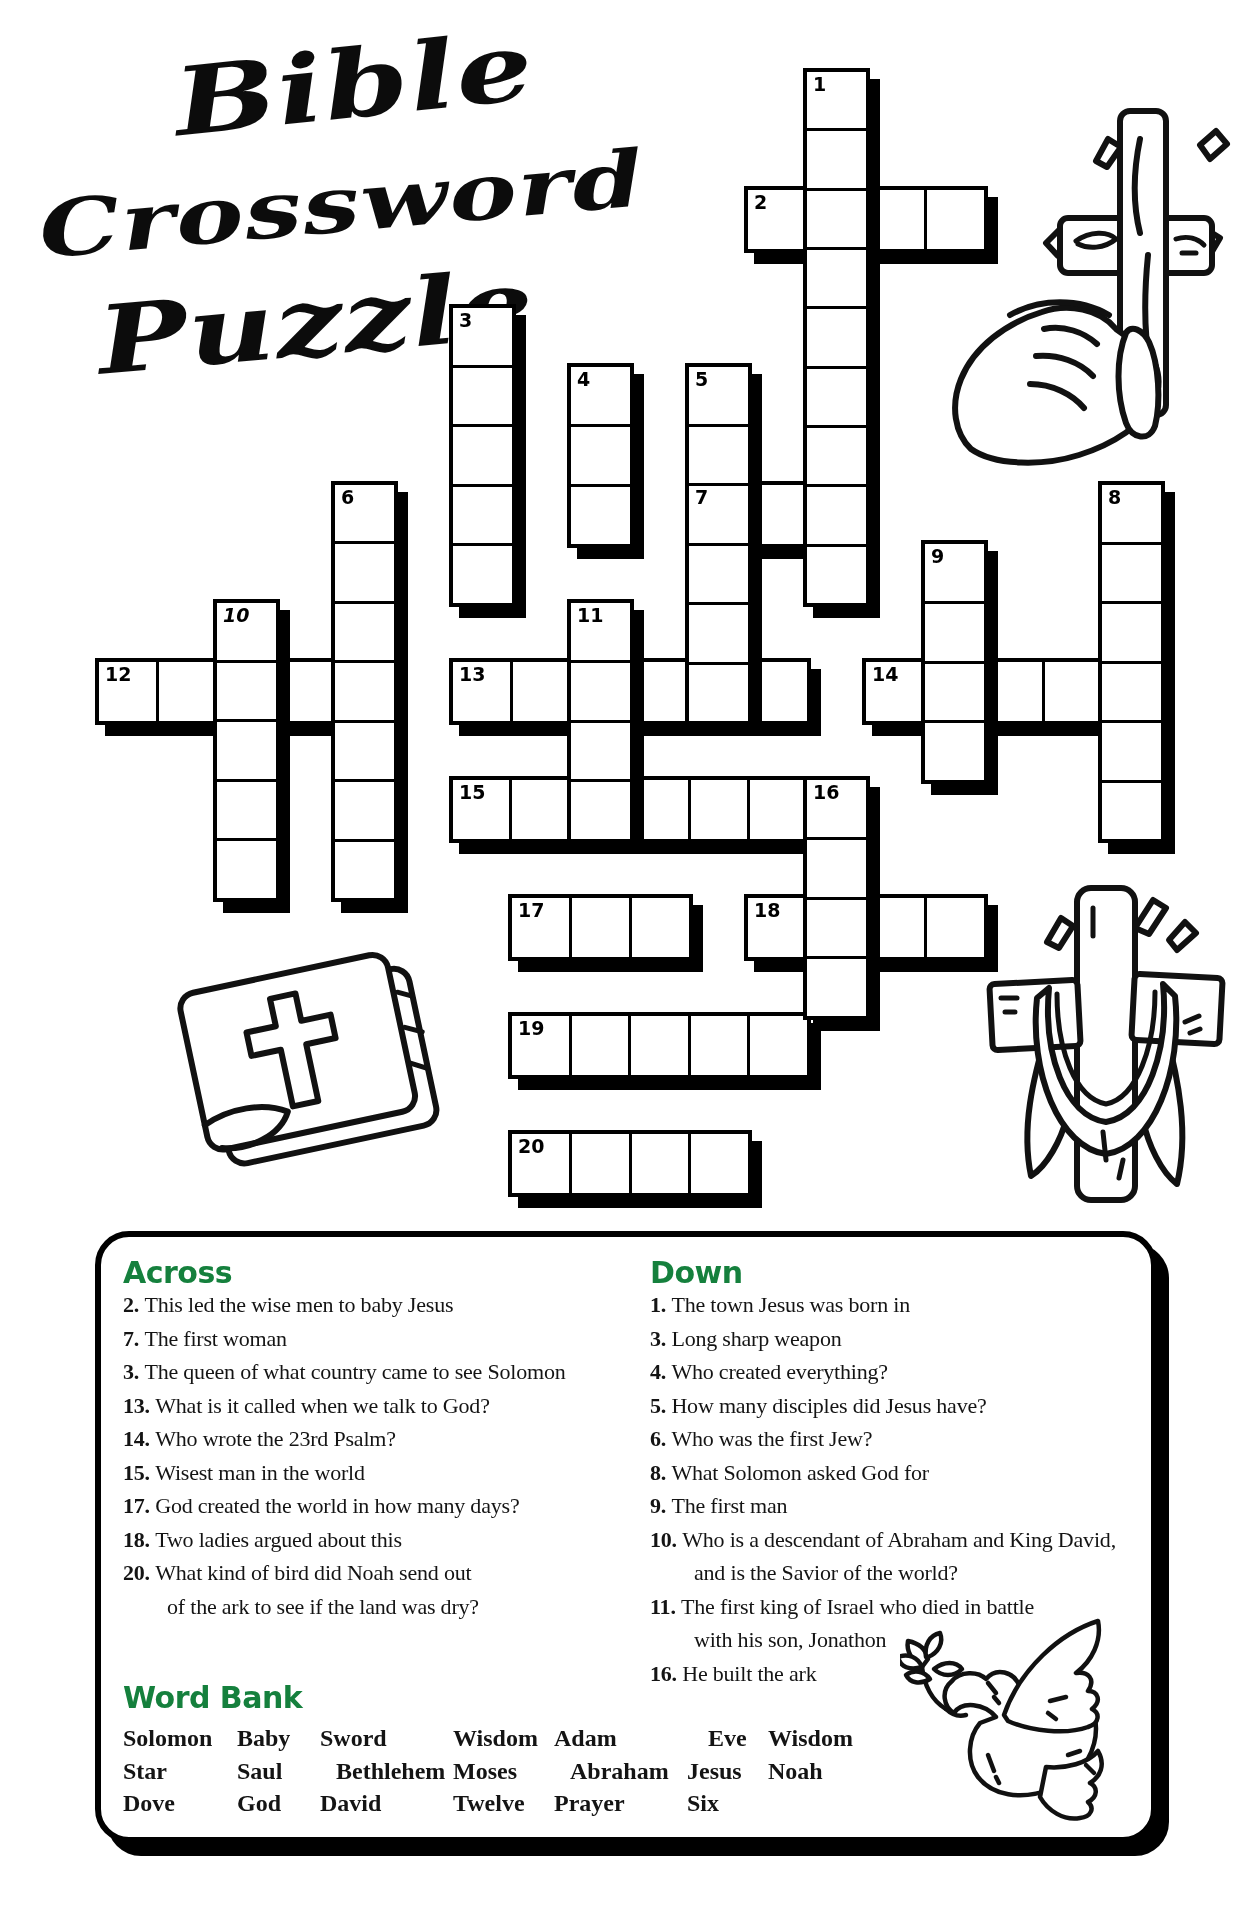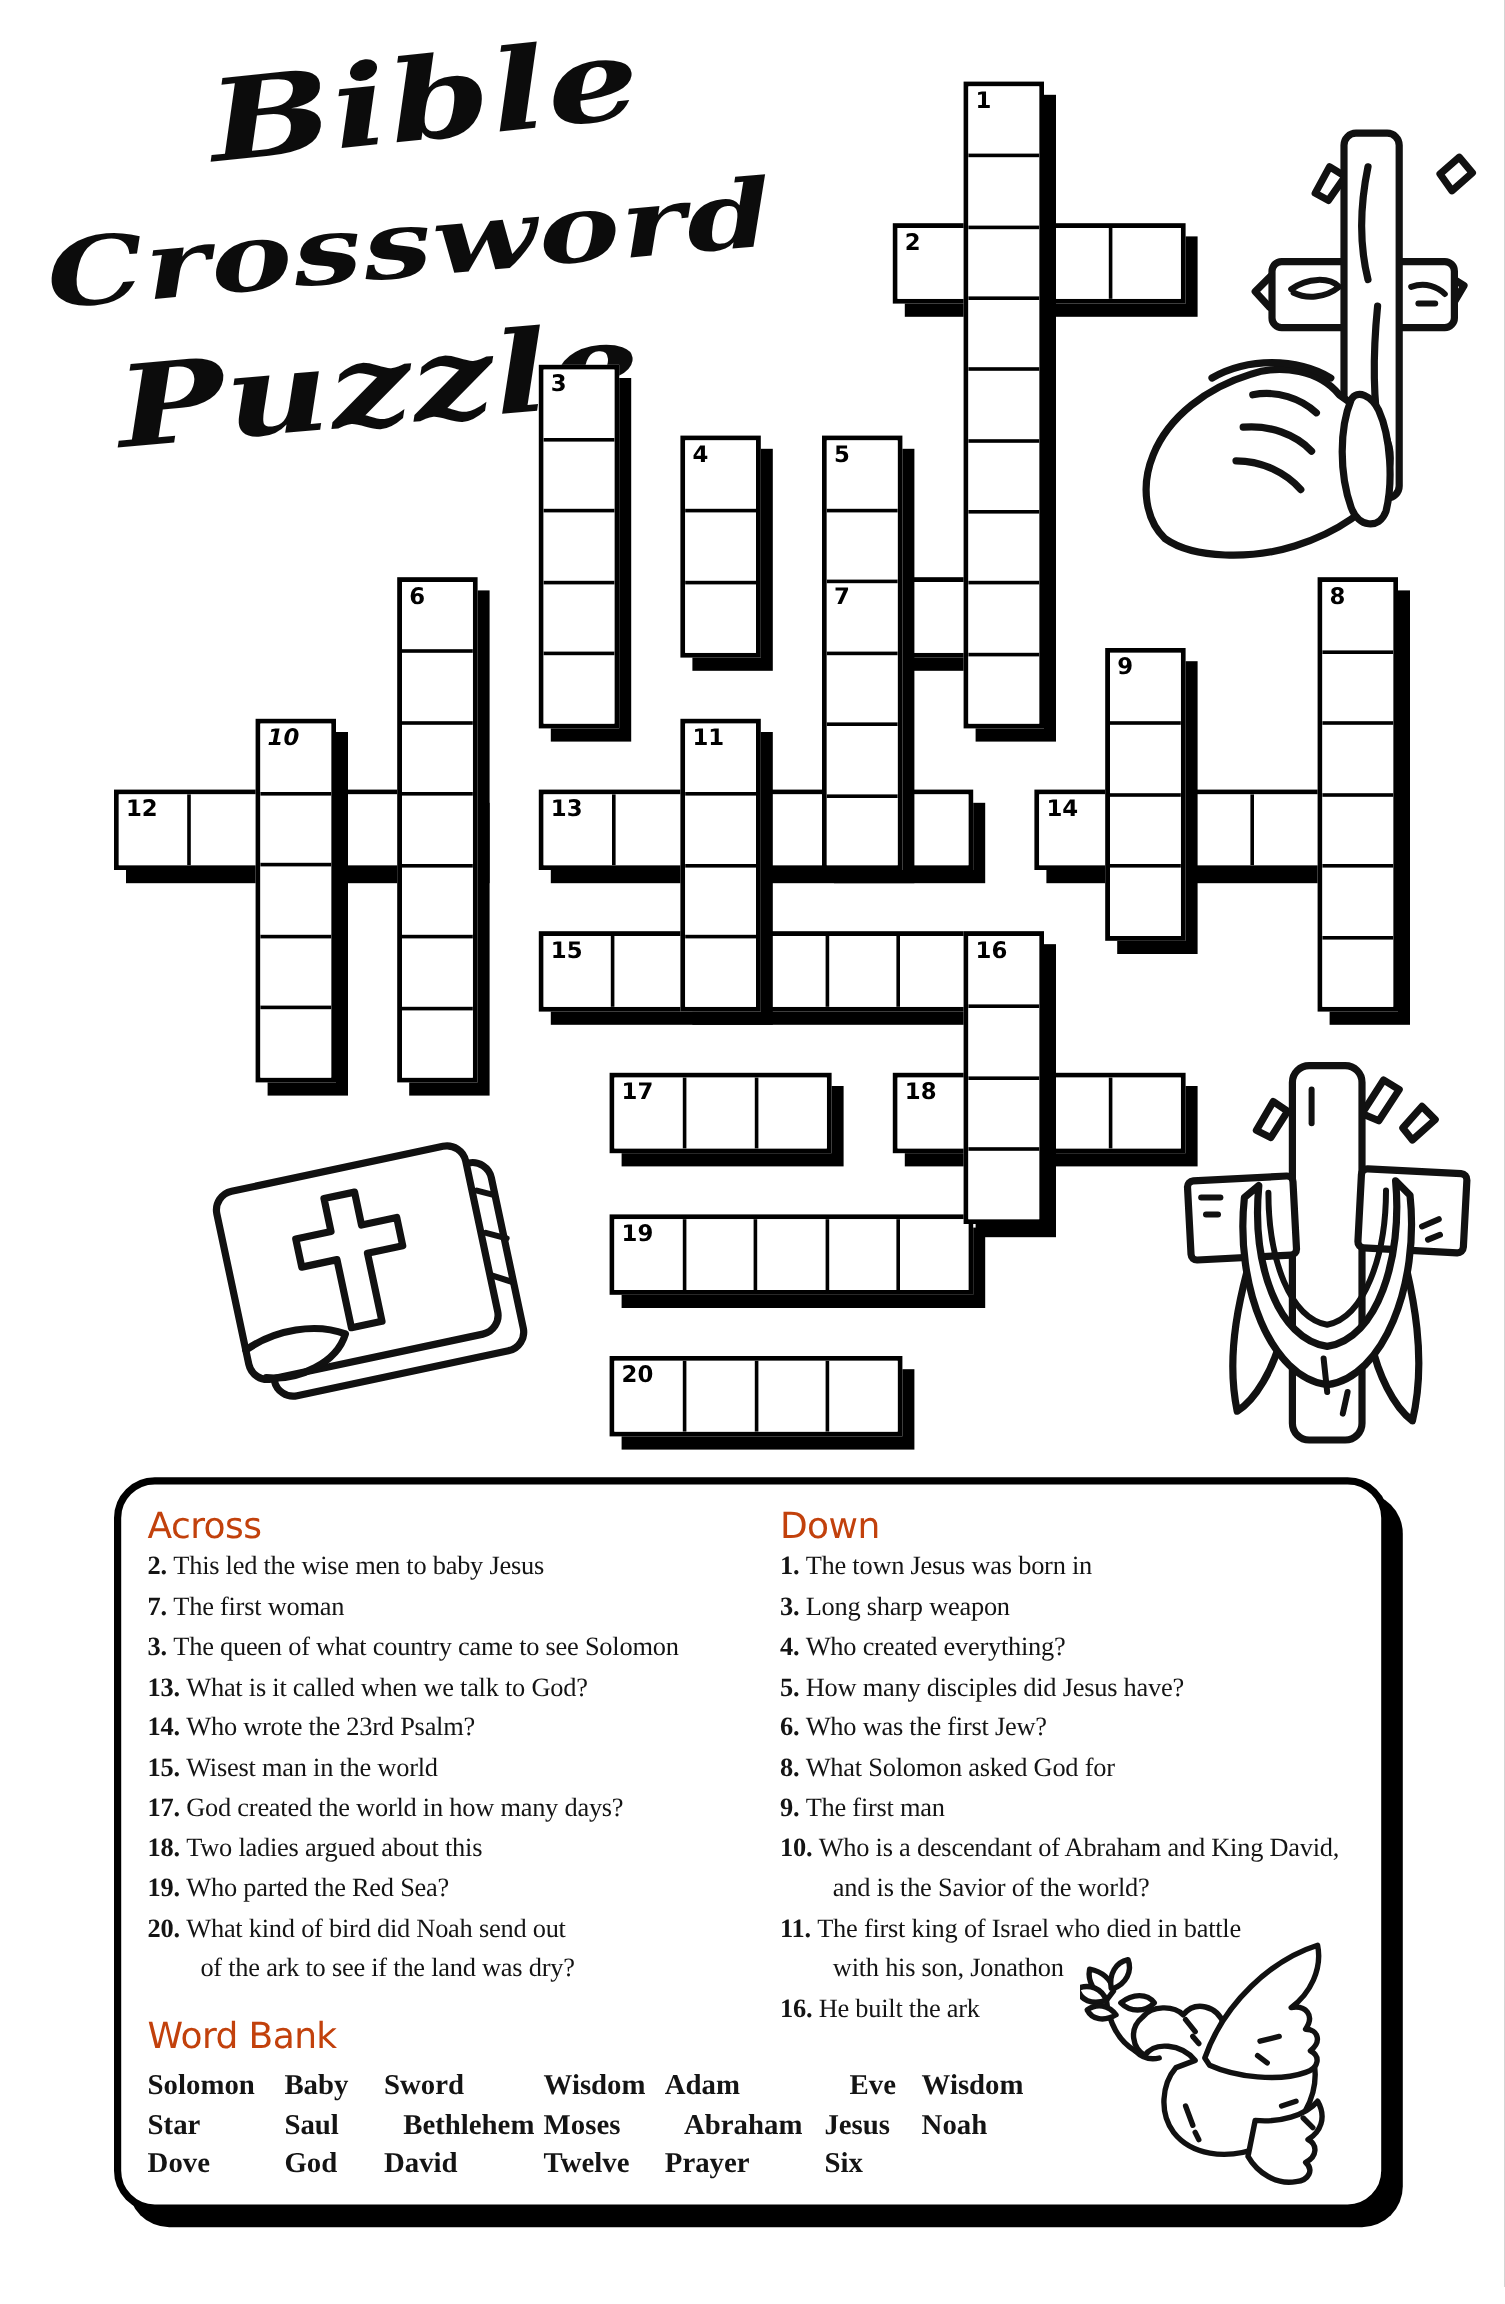--- a/index.html
+++ b/index.html
@@ -21,22 +21,22 @@
   #grid .cell{flex:1 1 0;background:#fff;}
   #grid .strip.h .cell + .cell{border-left:3px solid #000;}
   #grid .strip.v .cell + .cell{border-top:3px solid #000;}
   .cellnum{position:absolute;font-family:"DejaVu Sans",sans-serif;font-weight:800;font-size:19px;
            line-height:1;color:#000;z-index:30;}
 
   
   #clue-panel{position:absolute;left:95px;top:1231px;width:1062px;height:612px;background:#fff;
               border:6px solid #000;border-radius:34px;box-sizing:border-box;
               box-shadow:12px 13px 0 #000;}
-  #clue-panel h2{position:absolute;margin:0;font-family:"DejaVu Sans",sans-serif;font-weight:400;
-                 font-size:30px;letter-spacing:-0.5px;color:#c2410c;line-height:1;text-align:center;}
+  #clue-panel h2{position:absolute;margin:0;font-family:"DejaVu Sans",sans-serif;font-weight:700;
+                 font-size:30px;letter-spacing:-0.5px;color:#15803d;line-height:1;text-align:center;}
   #across-h{left:22px;top:21px;}
   #down-h{left:549px;top:21px;}
   #wb-h{left:22px;top:446px;}
   .clue-list{position:absolute;top:51px;font-family:"Liberation Serif",serif;font-size:22px;
              letter-spacing:-0.2px;line-height:33.5px;color:#141414;white-space:nowrap;}
   #across-list{left:22px;}
   #down-list{left:549px;}
   .clue .cont{margin-left:44px;}
   .clue-num{font-weight:bold;}
   #wb-rows{position:absolute;left:22px;top:487px;width:820px;}
@@ -305,23 +305,20 @@
         <div class="clue">
           <div><span class="clue-num">15. </span>Wisest man in the world</div>
         </div>
         <div class="clue">
           <div><span class="clue-num">17. </span>God created the world in how many days?</div>
         </div>
         <div class="clue">
           <div><span class="clue-num">18. </span>Two ladies argued about this</div>
         </div>
         <div class="clue">
-          <div><span class="clue-num">19. </span>Who parted the Red Sea?</div>
-        </div>
-        <div class="clue">
           <div><span class="clue-num">20. </span>What kind of bird did Noah send out</div>
           <div class="cont">of the ark to see if the land was dry?</div>
         </div>
       </div>
     <h2 id="down-h">Down</h2>
     <div id="down-list" class="clue-list">
         <div class="clue">
           <div><span class="clue-num">1. </span>The town Jesus was born in</div>
         </div>
         <div class="clue">

